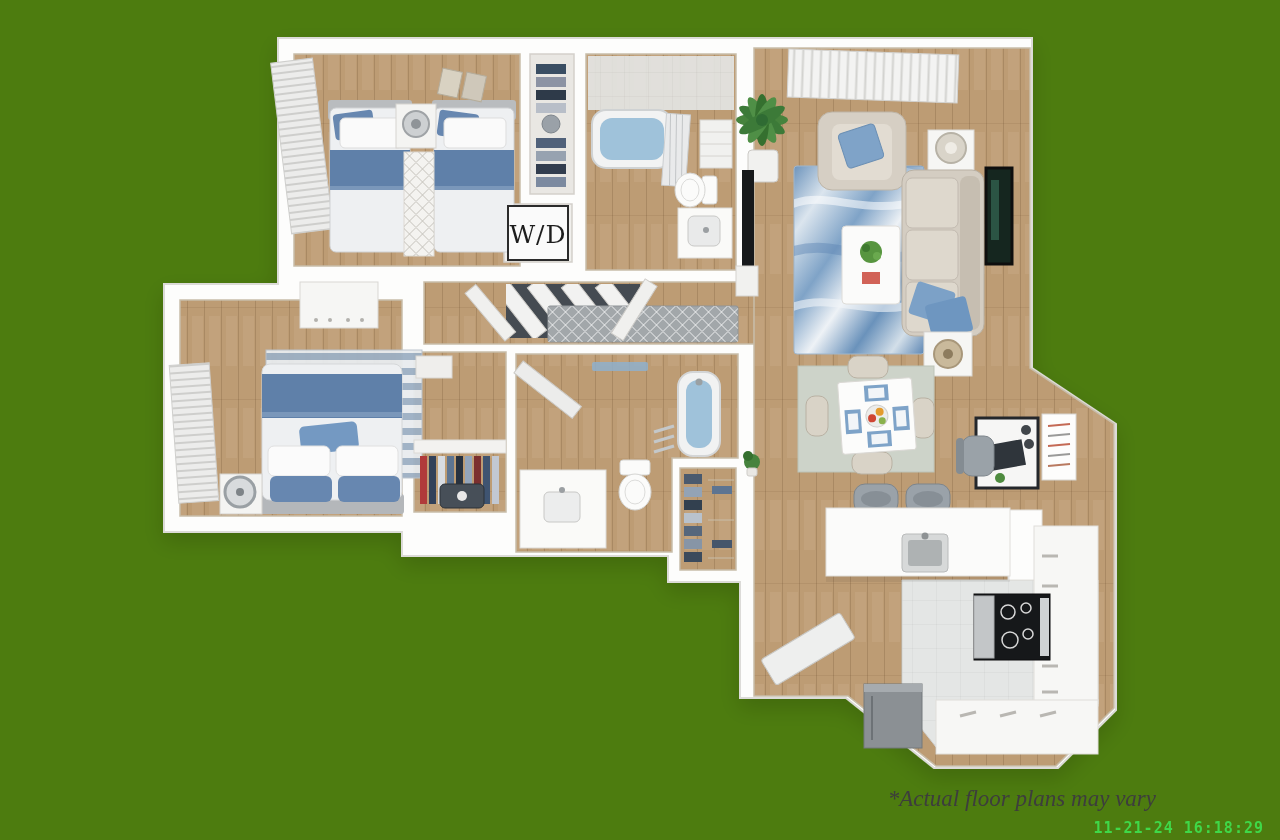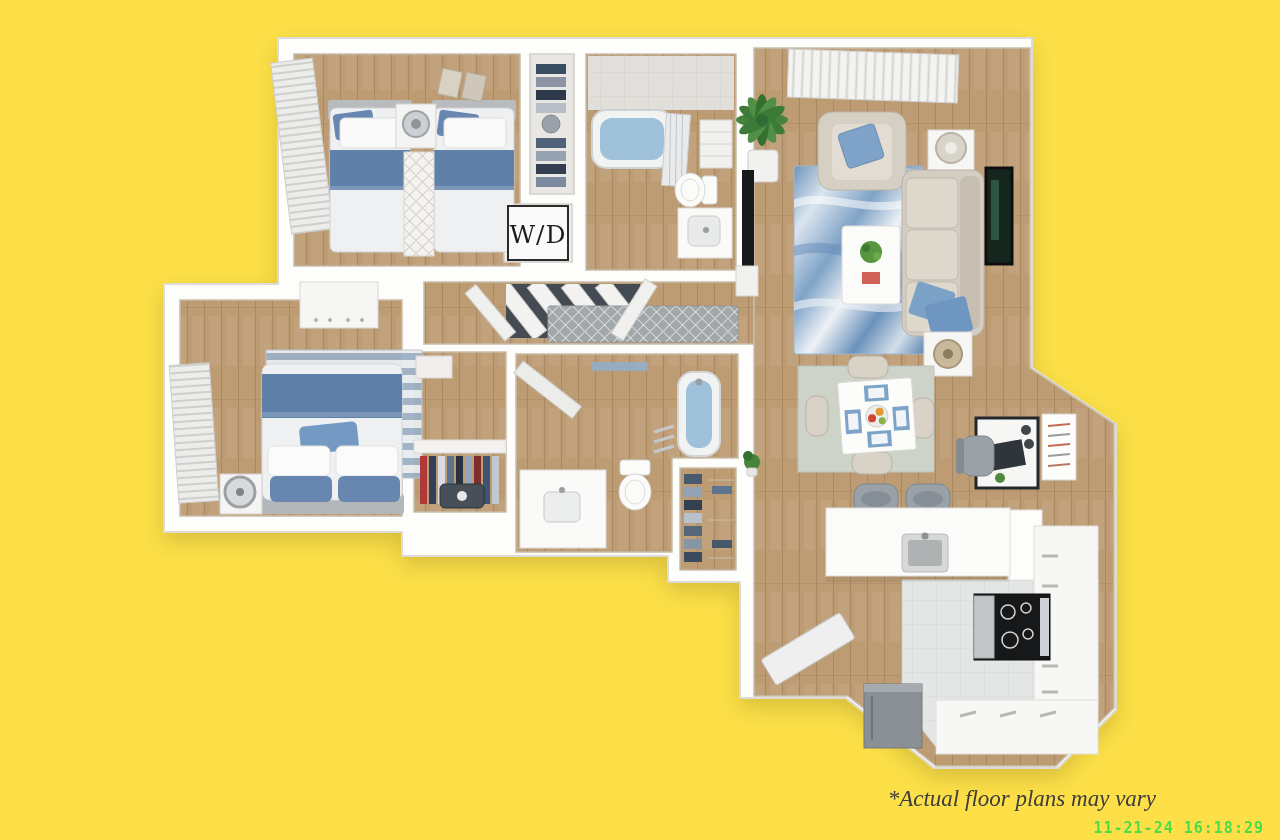--- a/index.html
+++ b/index.html
@@ -1,16 +1,16 @@
 <!DOCTYPE html>
 <html><head>
 <meta charset="utf-8">
 <style>
   html,body{margin:0;padding:0;background:#ffffff;}
-  .stage{position:relative;width:1280px;height:840px;background:#fde047;overflow:hidden;
+  .stage{position:relative;width:1280px;height:840px;background:#4d7c0f;overflow:hidden;
          font-family:"Liberation Sans",sans-serif;}
   svg{position:absolute;left:0;top:0;}
   text{user-select:none;}
   .wd-label{font-family:"DejaVu Serif",serif;font-size:25px;fill:#1d1d1d;letter-spacing:1px;}
   .disclaimer{font-family:"Liberation Serif",serif;font-style:italic;font-size:23px;fill:#3d3d3d;}
   .timestamp{font-family:"DejaVu Sans Mono",monospace;font-size:15px;font-weight:bold;
              fill:#3fdd4c;letter-spacing:1px;opacity:0.95;}
 </style>
 </head>
 <body>

